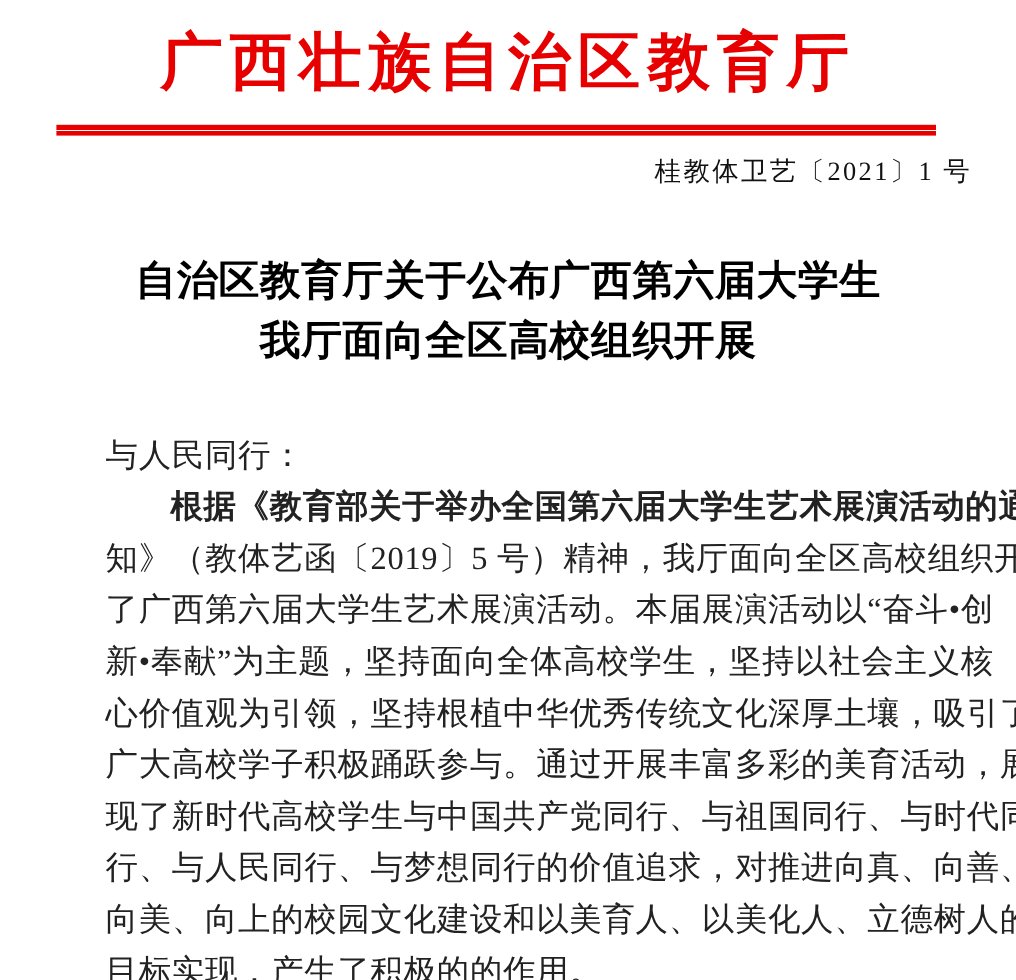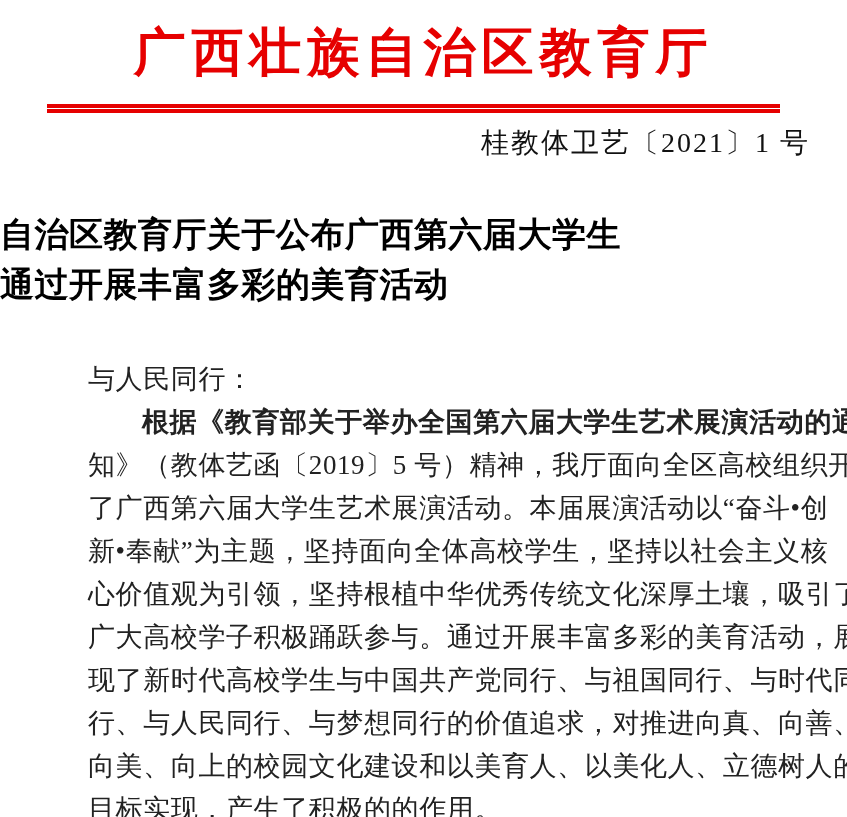--- a/index.html
+++ b/index.html
@@ -38,29 +38,29 @@
       #ffffff 44%, #ffffff 58%,
       #e60000 58%, #e60000 100%
     );
   }
   .doc-number {
     margin-top: 13px;
     padding-right: 37px;
     height: 34px;
     line-height: 34px;
     text-align: right;
-    font-size: 28px;
+    font-size: 22px;
     letter-spacing: 2px;
     color: #111111;
     white-space: nowrap;
   }
   
   .doc-title {
     margin: 50px 0 0 0;
-    text-align: left;
+    text-align: center;
     font-size: 34px;
     font-weight: bold;
     color: #000000;
     line-height: 50px;
     letter-spacing: 0.5px;
   }
   .doc-title .title-line {
     display: block;
     white-space: nowrap;
   }
@@ -86,21 +86,21 @@
 <div class="page">
 
   <header>
     <h1 class="org-name">广西壮族自治区教育厅</h1>
     <div class="red-rule"></div>
     <div class="doc-number">桂教体卫艺〔2021〕1 号</div>
   </header>
 
   <h2 class="doc-title">
     <span class="title-line">自治区教育厅关于公布广西第六届大学生</span>
-    <span class="title-line">通过开展丰富多彩的美育活动</span>
+    <span class="title-line">我厅面向全区高校组织开展</span>
   </h2>
 
   <main class="body-block">
     <div class="body-line">与人民同行：</div>
     <div class="body-line indent">根据《教育部关于举办全国第六届大学生艺术展演活动的通</div>
     <div class="body-line">知》（教体艺函〔2019〕5 号）精神，我厅面向全区高校组织开展</div>
     <div class="body-line">了广西第六届大学生艺术展演活动。本届展演活动以“奋斗•创</div>
     <div class="body-line">新•奉献”为主题，坚持面向全体高校学生，坚持以社会主义核</div>
     <div class="body-line">心价值观为引领，坚持根植中华优秀传统文化深厚土壤，吸引了</div>
     <div class="body-line">广大高校学子积极踊跃参与。通过开展丰富多彩的美育活动，展</div>

